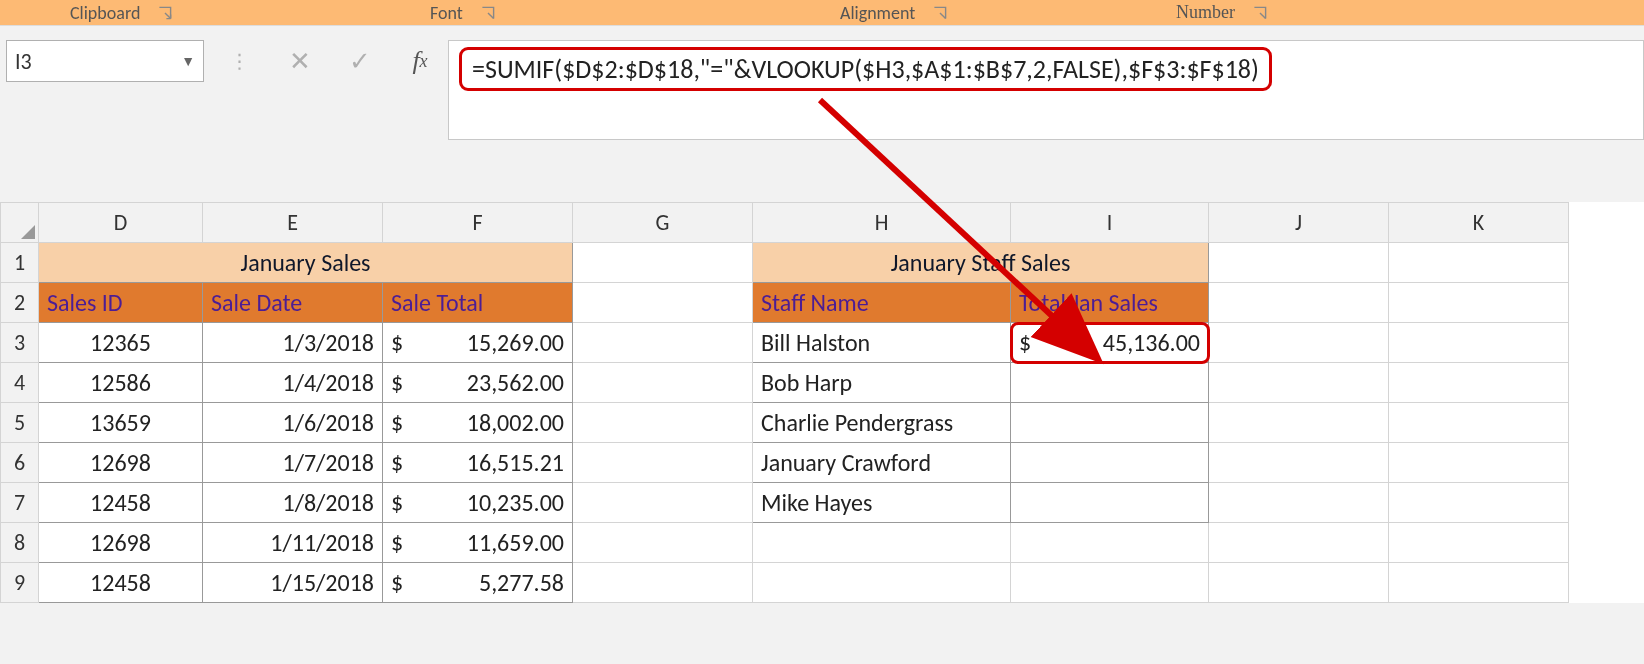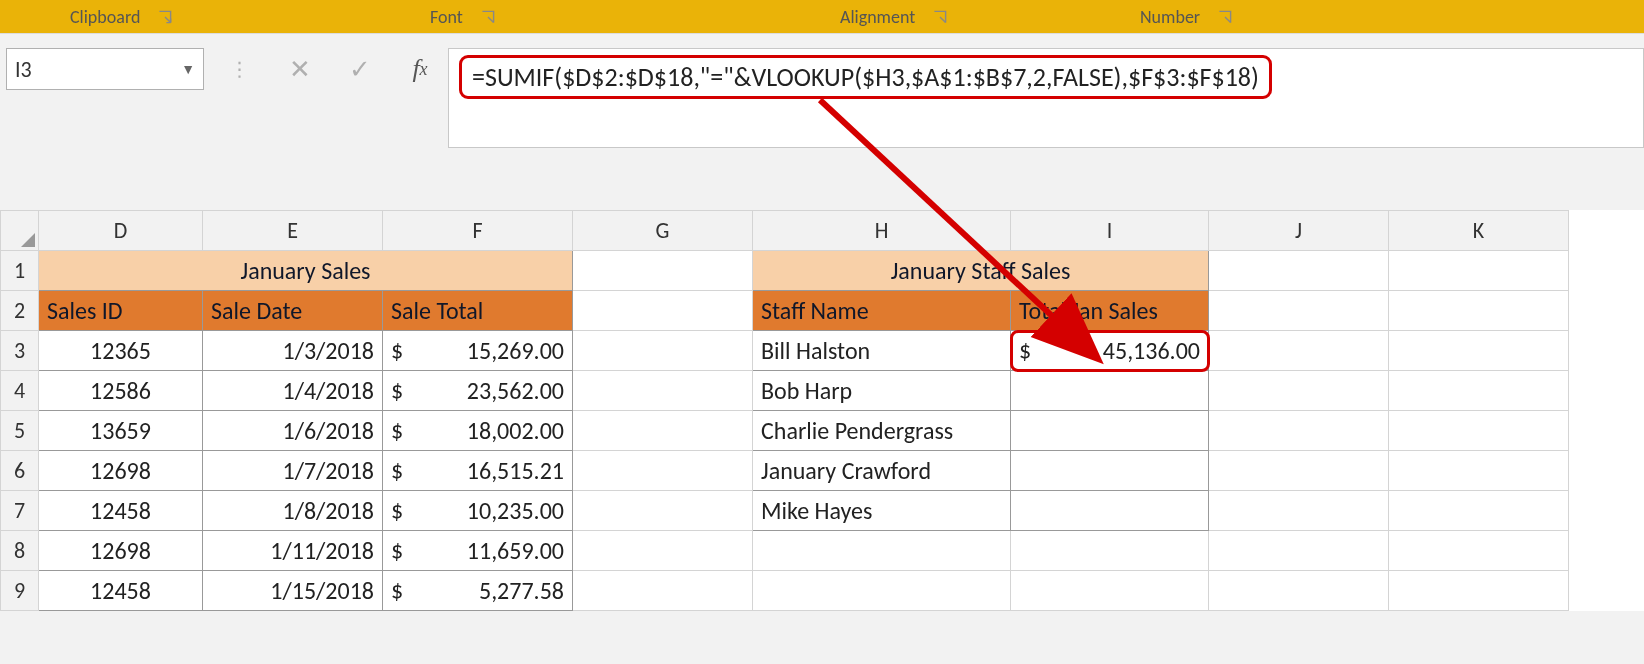--- a/index.html
+++ b/index.html
@@ -8,24 +8,24 @@
     font-size: 20px;
     background: #f2f2f2;
     width: 1644px;
     height: 664px;
     overflow: hidden;
     position: relative;
     color: #222;
   }
   
   .ribbon-groups {
-    height: 34px;
+    height: 26px;
     display: flex;
     align-items: center;
-    background: #eab308;
+    background: #fdba74;
     border-bottom: 1px solid #ddd;
     font-size: 18px;
     color: #555;
     position: relative;
   }
   .ribbon-group {
     position: absolute;
     display: flex;
     align-items: center;
     gap: 18px;
@@ -147,21 +147,21 @@
   
   .title-peach {
     background: #f8d0a8 !important;
     text-align:center;
     font-size:26px;
     color:#0f172a;
     border:1px solid #999 !important;
   }
   .hdr-orange {
     background:#e07a2e !important;
-    color:#0f172a;
+    color:#4c1d95;
     font-size:24px;
     text-align:left;
     border:1px solid #999 !important;
   }
   .num-r { text-align:center; border:1px solid #999 !important; }
   .date-r { text-align:right; border:1px solid #999 !important; }
   .money { border:1px solid #999 !important; }
   .money-inner { display:flex; justify-content:space-between; }
   .name-l { text-align:left; border:1px solid #999 !important; }
   .empty-b { border:1px solid #999 !important; }
@@ -204,21 +204,21 @@
   </div>
   <div class="ribbon-group" style="left:840px;">
     <span>Alignment</span>
     <span class="launcher">
       <svg viewBox="0 0 10 10">
           <path d="M1 1 H9 V9" fill="none" stroke="#888" stroke-width="1"></path>
           <path d="M9 9 L5 5" stroke="#888" stroke-width="1"></path>
         </svg>
     </span>
   </div>
-  <div class="ribbon-group" style="left:1140px;">
+  <div class="ribbon-group" style="left:1176px;font-family:Liberation Serif, serif;">
     <span>Number</span>
     <span class="launcher">
       <svg viewBox="0 0 10 10">
           <path d="M1 1 H9 V9" fill="none" stroke="#888" stroke-width="1"></path>
           <path d="M9 9 L5 5" stroke="#888" stroke-width="1"></path>
         </svg>
     </span>
   </div>
 </div>
 

